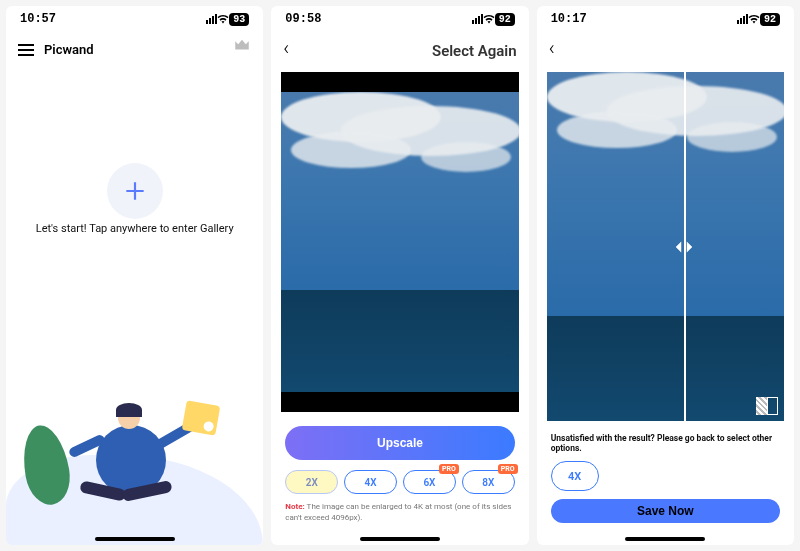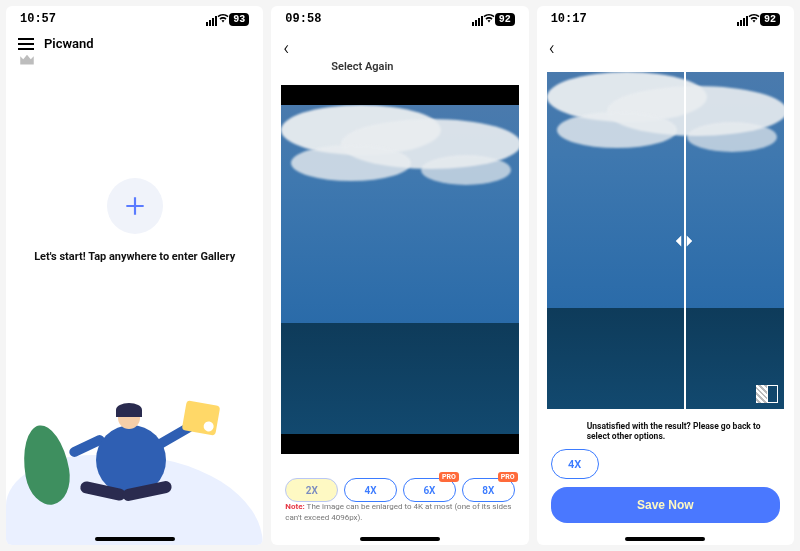--- a/index.html
+++ b/index.html
@@ -24,39 +24,39 @@
   .status-bar {
     height: 26px;
     display: flex;
     justify-content: space-between;
     align-items: center;
     padding: 0 14px;
     font-size: 12px;
     font-weight: 600;
     font-family: Liberation Mono, monospace;
   }
-  .status-right { display: flex; }
+  .status-right { display: flex; align-items: center; }
   .signal { display:flex; align-items:flex-end; gap:1px; }
   .signal span { width:2px; background:#000; display:inline-block; }
   .signal .b1{height:4px}.signal .b2{height:6px}.signal .b3{height:8px}.signal .b4{height:10px}
   .wifi { width:12px;height:10px; position:relative; }
   .wifi svg{width:12px;height:10px;}
   .batt { background:#000;color:#fff;border-radius:4px;font-size:10px;padding:1px 4px;font-weight:700; }
-  .topbar { display:flex; align-items:flex-start; justify-content:space-between; padding:4px 12px 6px 12px; font-size:13px; font-weight:600;flex-direction:column; }
+  .topbar { display:flex; align-items:flex-end; justify-content:space-between; padding:4px 12px 6px 12px; font-size:13px; font-weight:600; }
   .hamb { display:flex; flex-direction:column; gap:3px; }
   .hamb span{display:block; width:16px;height:2px;background:#000;}
   .crown svg{width:18px;height:18px;fill:#bdbdbd;}
   .back { font-size:20px; font-weight:300; }
-  .select-again{font-size:11px;color:#333;padding-left:48px;}
+  .select-again{font-size:15px;color:#333;padding-left:48px;}
   .content { flex:1; display:flex; flex-direction:column; }
   
   .s1-center{ flex:1; display:flex; flex-direction:column; align-items:center; justify-content:flex-start; padding-top:100px;}
   .add-circle{width:56px;height:56px;border-radius:50%;background:#f0f3fa;display:flex;align-items:center;justify-content:center;}
   .add-circle svg{width:26px;height:26px;stroke:#5a7bff;stroke-width:2;}
-  .start-text{font-size:11px;font-weight:700;margin-top:16px;color:#111;}
+  .start-text{font-size:11px;font-weight:400;margin-top:3px;color:#111;}
   .illus{height:170px;position:relative;overflow:hidden;}
   .wave{position:absolute;bottom:0;left:0;right:0;height:90px;background:#eaf0ff;border-top-left-radius:60% 90px;border-top-right-radius:100% 160px;}
   .leaf{position:absolute;bottom:40px;left:18px;width:44px;height:80px;background:#3e8f5f;border-radius:50% 50% 50% 50% / 60% 60% 40% 40%;transform:rotate(-10deg);}
   .person{position:absolute;bottom:20px;left:60px;width:150px;height:140px;}
   .body{position:absolute;width:70px;height:70px;background:#2f5fb3;border-radius:50%;left:30px;top:40px;}
   .head{position:absolute;width:22px;height:22px;border-radius:50%;background:#f7cfa8;left:52px;top:22px;}
   .hair{position:absolute;width:26px;height:14px;border-radius:50% 50% 0 0;background:#2a2b4f;left:50px;top:18px;}
   .leg1{position:absolute;width:46px;height:12px;background:#2a2b4f;border-radius:6px;left:14px;top:100px;transform:rotate(12deg);}
   .leg2{position:absolute;width:50px;height:12px;background:#2a2b4f;border-radius:6px;left:56px;top:100px;transform:rotate(-12deg);}
   .arm1{position:absolute;width:38px;height:10px;background:#2f5fb3;border-radius:5px;left:2px;top:56px;transform:rotate(-25deg);}
@@ -74,39 +74,39 @@
   .sky .c3{width:120px;height:36px;top:40px;left:10px;opacity:.8;}
   .sky .c4{width:90px;height:30px;top:50px;left:140px;opacity:.7;}
   .sea{height:30%;background:linear-gradient(#0e3b5a,#12496f);}
   
   .s2-bottom{padding:8px 14px 22px 14px;}
   .primary-btn{width:100%;height:34px;border-radius:18px;background:linear-gradient(90deg,#7d6ff5,#3b7bff);color:#fff;font-size:12px;font-weight:600;display:flex;align-items:center;justify-content:center;border:none;}
   .scale-row{display:flex;gap:6px;margin-top:10px;}
   .scale-btn{flex:1;border:1px solid #3b7bff;color:#3b7bff;background:#fff;border-radius:13px;height:24px;font-size:10px;font-weight:600;display:flex;align-items:center;justify-content:center;position:relative;}
   .scale-btn.active{background:#fef9c3;border-color:#b9c7f5;color:#7a8bc0;}
   .pro-tag{position:absolute;top:-7px;right:-4px;background:#ff6a3a;color:#fff;font-size:7px;font-weight:700;border-radius:3px;padding:1px 3px;}
-  .note{font-size:8px;color:#777;line-height:1.3;}
+  .note{font-size:8px;margin-top:8px;color:#777;line-height:1.3;}
   .note-label{color:#e63946;font-weight:700;}
   
   .s3-img{margin:6px 10px;flex:1;position:relative;overflow:hidden;}
   .s3-img .sky{height:70%;}
   .split{position:absolute;top:0;bottom:0;left:58%;width:2px;background:#fff;}
   .split-handle{position:absolute;left:58%;top:50%;transform:translate(-50%,-50%);width:24px;height:24px;display:flex;align-items:center;justify-content:center;}
   .split-handle svg{width:22px;height:22px;fill:#fff;}
   .compare-small{position:absolute;right:6px;bottom:6px;width:22px;height:18px;}
   .compare-small .half{position:absolute;top:0;bottom:0;width:50%;}
   .compare-small .half.l{left:0;background:repeating-linear-gradient(45deg,#fff,#fff 2px,#bbb 2px,#bbb 4px);}
   .compare-small .half.r{right:0;border:1px solid #fff;}
   .s3-bottom{padding:6px 14px 22px 14px;}
-  .result-text{font-size:8.5px;font-weight:700;color:#111;margin-bottom:8px;margin-left:36px;}
+  .result-text{font-size:8.5px;font-weight:700;color:#111;margin-bottom:8px;}
   .split-row{display:flex;gap:8px;margin-bottom:8px;}
   .pill-outline{border:1px solid #3b7bff;color:#3b7bff;background:#fff;border-radius:16px;height:30px;font-size:11px;font-weight:600;display:flex;align-items:center;justify-content:center;}
   .pill-4x{width:48px;}
   .pill-again{flex:1;}
-  .save-btn{width:100%;height:36px;border-radius:16px;background:#4a78ff;color:#fef9c3;font-size:12px;font-weight:600;display:flex;align-items:center;justify-content:center;border:none;}
+  .save-btn{width:100%;height:24px;border-radius:16px;background:#4a78ff;color:#000000;font-size:12px;font-weight:600;display:flex;align-items:center;justify-content:center;border:none;}
 </style>
 </head>
 <body>
 
 <div class="phone">
   <div class="status-bar">
     <span>10:57</span>
     <div class="status-right">
       <span class="signal">
           <span class="b1"></span>
@@ -186,20 +186,21 @@
     <div class="sky">
       <div class="cloud c1"></div>
         <div class="cloud c2"></div>
         <div class="cloud c3"></div>
         <div class="cloud c4"></div>
     </div>
     <div class="sea"></div>
     <div class="letterbox"></div>
   </div>
   <div class="s2-bottom">
+    <button class="primary-btn">Upscale</button>
     <div class="scale-row">
       <div class="scale-btn active">2X</div>
       <div class="scale-btn">4X</div>
       <div class="scale-btn">
           <span>6X</span>
           <span class="pro-tag">PRO</span>
         </div>
       <div class="scale-btn">
           <span>8X</span>
           <span class="pro-tag">PRO</span>

